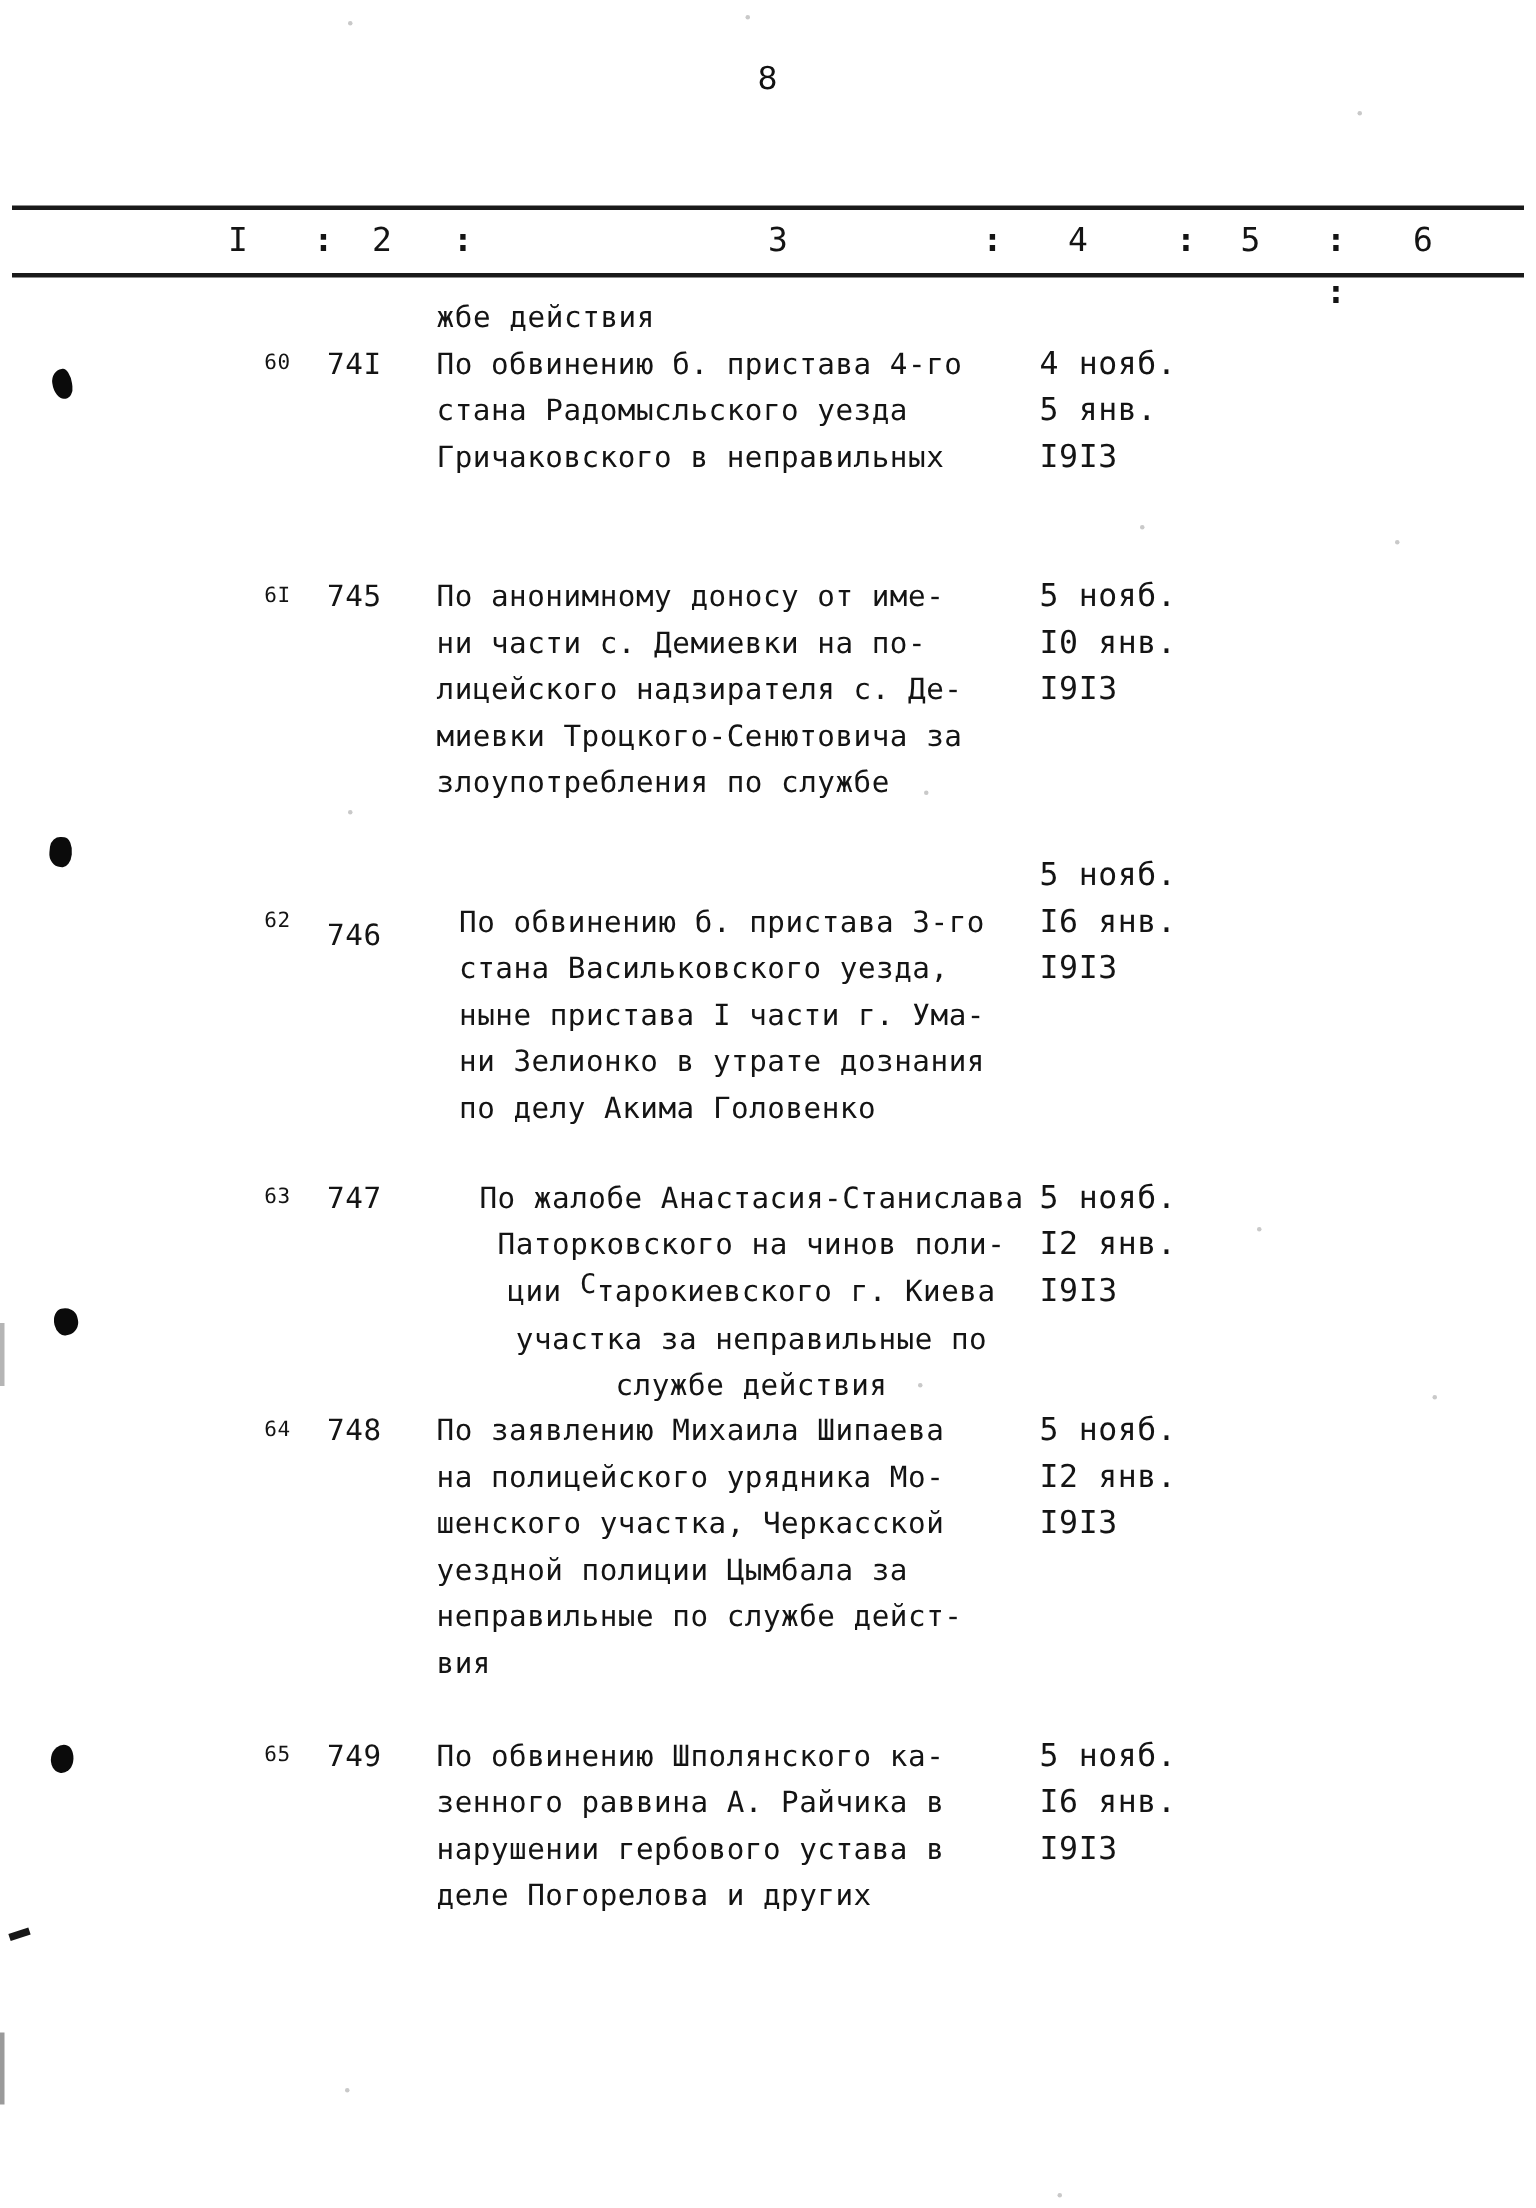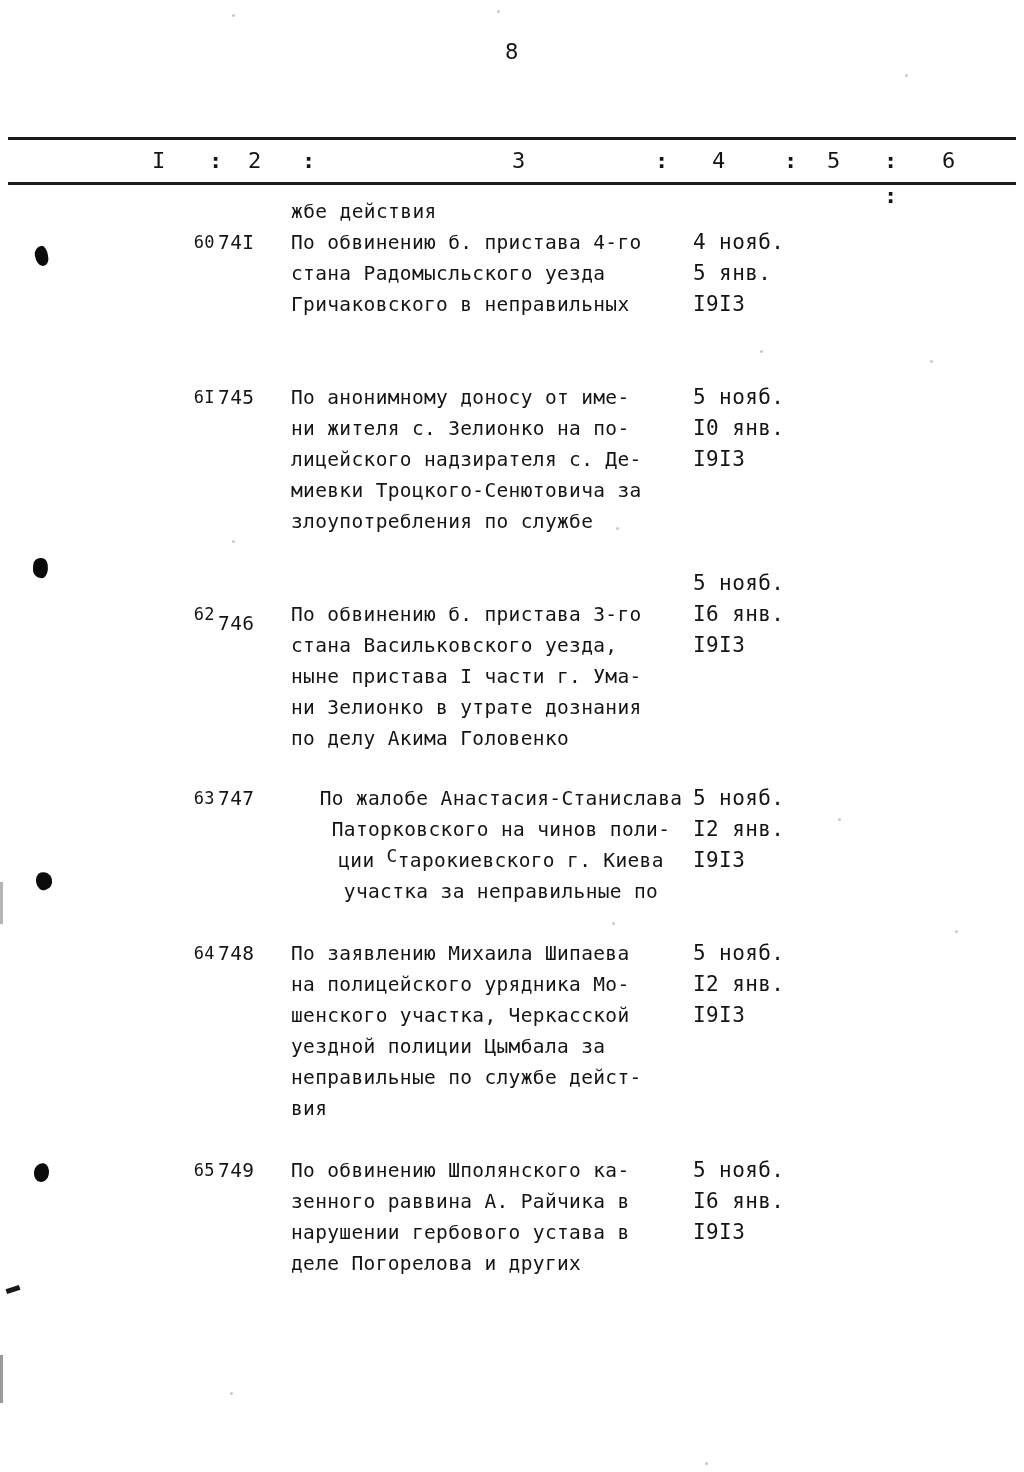--- a/index.html
+++ b/index.html
@@ -92,22 +92,22 @@
   .row {
     position: absolute;
     left: 0;
     width: 1024px;
   }
 
   .col-num {
     position: absolute;
     left: 155px;
     width: 60px;
-    text-align: right;
-    font-size: 17px;
+    text-align: center;
+    font-size: 14px;
     line-height: 31px;
     letter-spacing: 0.4px;
     color: #141414;
   }
   .col-case {
     position: absolute;
     left: 218px;
     width: 70px;
     text-align: left;
     font-size: 19.5px;
@@ -244,36 +244,36 @@
         <span class="dline">5 янв.</span>
         <span class="dline">I9I3</span>
       </div>
     </div>
 
     <div class="row" style="top:186px;">
       <div class="col-num">6I</div>
       <div class="col-case">745</div>
       <div class="col-desc">
         <span class="dline">По анонимному доносу от име-</span>
-        <span class="dline">ни жителя с. Зелионко на по-</span>
+        <span class="dline">ни части с. Демиевки на по-</span>
         <span class="dline">лицейского надзирателя с. Де-</span>
         <span class="dline">миевки Троцкого-Сенютовича за</span>
         <span class="dline">злоупотребления по службе</span>
       </div>
       <div class="col-dates">
         <span class="dline">5 нояб.</span>
         <span class="dline">I0 янв.</span>
         <span class="dline">I9I3</span>
       </div>
     </div>
 
     <div class="row" style="top:372px;">
       <div class="col-num" style="top:31px;">62</div>
       <div class="col-case" style="top:40px;">746</div>
-      <div class="col-desc" style="top:31px;">
+      <div class="col-desc" style="top:31px;margin-left:15px;">
         <span class="dline">По обвинению б. пристава 3-го</span>
         <span class="dline">стана Васильковского уезда,</span>
         <span class="dline">ныне пристава I части г. Ума-</span>
         <span class="dline">ни Зелионко в утрате дознания</span>
         <span class="dline">по делу Акима Головенко</span>
       </div>
       <div class="col-dates" style="top:0px;">
         <span class="dline">5 нояб.</span>
         <span class="dline">I6 янв.</span>
         <span class="dline">I9I3</span>
@@ -281,20 +281,21 @@
     </div>
 
     <div class="row" style="top:587px;">
       <div class="col-num">63</div>
       <div class="col-case">747</div>
       <div class="col-desc" style="width:420px;text-align:center;">
         <span class="dline">По жалобе Анастасия-Станислава</span>
         <span class="dline">Паторковского на чинов поли-</span>
         <span class="dline">ции&nbsp;<span class="raised">С</span>тарокиевского г. Киева</span>
         <span class="dline">участка за неправильные по</span>
+        <span class="dline">службе действия</span>
       </div>
       <div class="col-dates">
         <span class="dline">5 нояб.</span>
         <span class="dline">I2 янв.</span>
         <span class="dline">I9I3</span>
       </div>
     </div>
 
     <div class="row" style="top:742px;">
       <div class="col-num">64</div>

